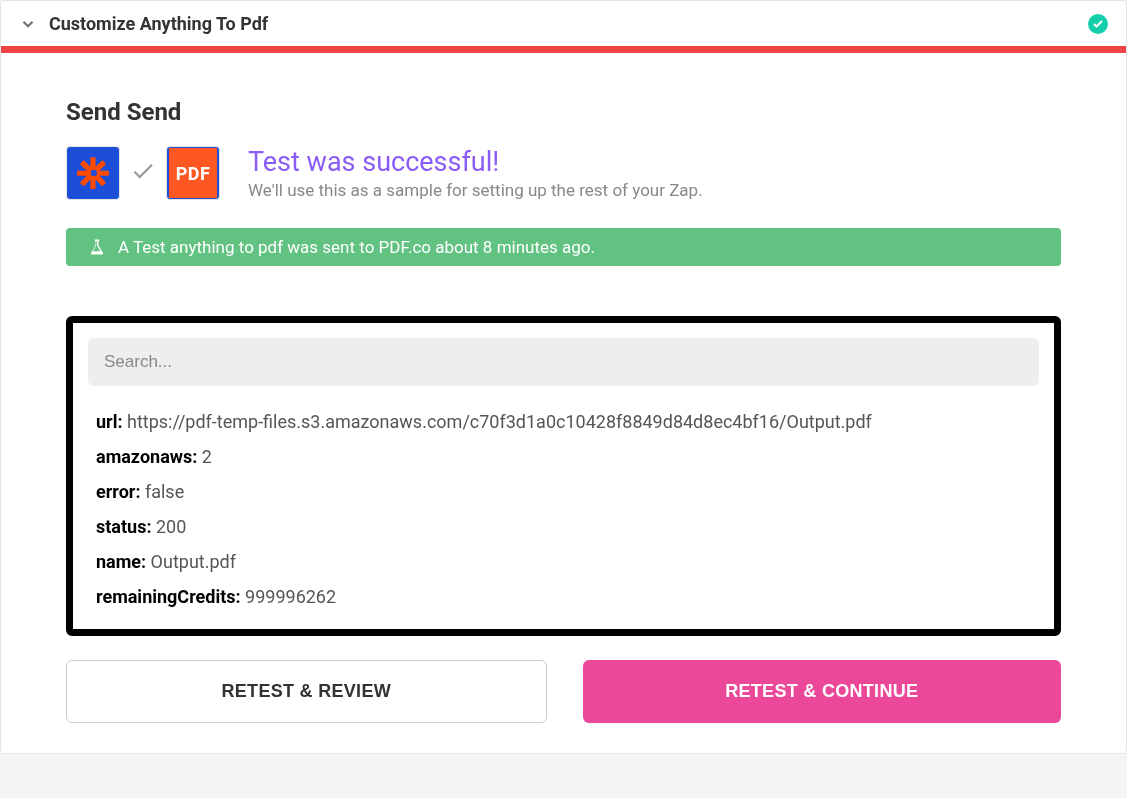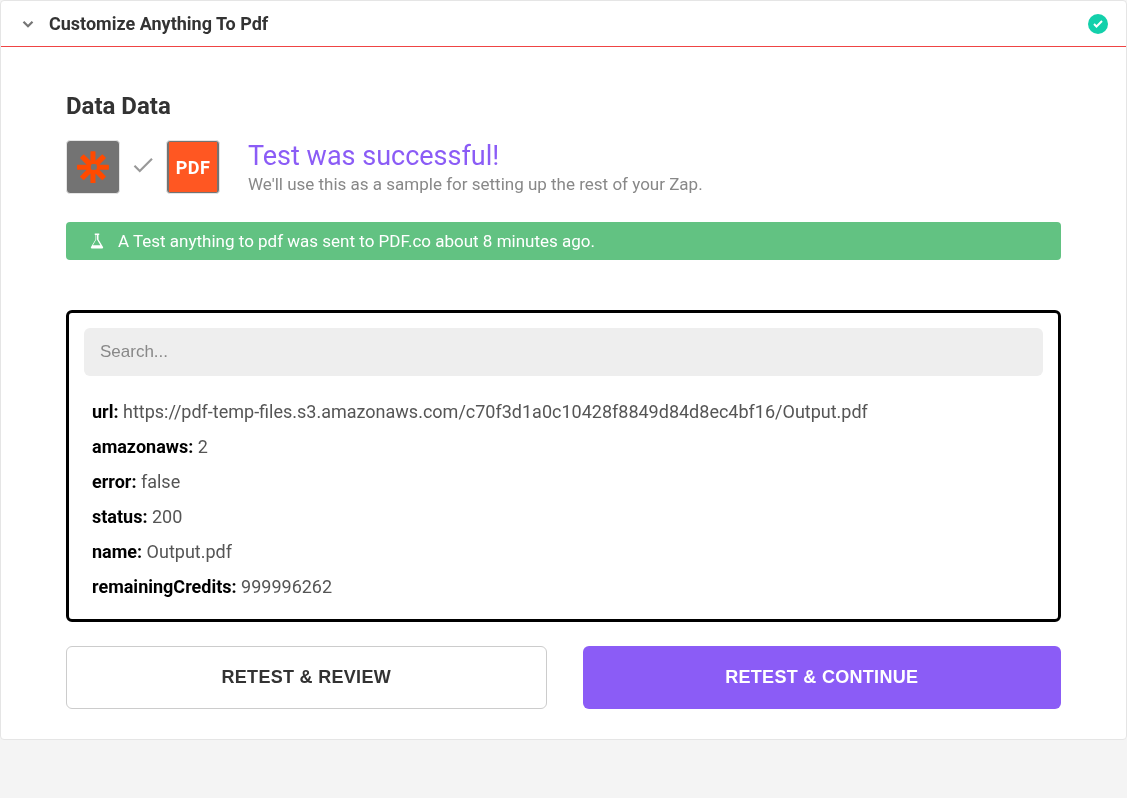--- a/index.html
+++ b/index.html
@@ -18,21 +18,21 @@
       width: 1127px;
       background: #fff;
       border: 1px solid #e5e5e5;
       border-radius: 4px;
       margin: 0 auto;
     }
     .header-bar {
       display: flex;
       align-items: center;
       padding: 12px 18px;
-      border-bottom: 1px solid #ef4444;
+      border-bottom: 7px solid #ef4444;
       position: relative;
     }
     .chevron {
       width: 18px;
       height: 18px;
       margin-right: 12px;
       cursor: pointer;
     }
     .chevron svg {
       width: 18px;
@@ -77,21 +77,21 @@
       margin-bottom: 28px;
     }
     .icon-box {
       width: 54px;
       height: 54px;
       border: 1px solid #e5e5e5;
       border-radius: 4px;
       display: flex;
       align-items: center;
       justify-content: center;
-      background: #737373;
+      background: #1d4ed8;
     }
     .check-between {
       margin: 0 10px;
       color: #999;
     }
     .check-between svg {
       width: 26px;
       height: 26px;
     }
     .pdf-icon {
@@ -137,21 +137,21 @@
     }
     .created-text {
       font-size: 18px;
       color: #333;
       margin-bottom: 26px;
     }
     .created-text strong {
       font-weight: 700;
     }
     .result-box {
-      border: 3px solid #000000;
+      border: 7px solid #000000;
       border-radius: 6px;
       padding: 15px;
     }
     .search-input {
       width: 100%;
       padding: 14px 16px;
       border: none;
       background: #eeeeee;
       border-radius: 6px;
       font-size: 17px;
@@ -188,21 +188,21 @@
       cursor: pointer;
       border: none;
       letter-spacing: 0.3px;
     }
     .btn-secondary {
       background: #fff;
       border: 1px solid #ccc;
       color: #333;
     }
     .btn-primary {
-      background: #8b5cf6;
+      background: #ec4899;
       color: #fff;
     }
   </style>
 </head>
 <body>
 
 <div class="container">
   <div class="header-bar">
     <span class="chevron">
       <svg viewBox="0 0 24 24" fill="none" stroke="currentColor" stroke-width="3">
@@ -211,21 +211,21 @@
     </span>
     <span class="header-title">Customize Anything To Pdf</span>
     <span class="status-check">
       <svg viewBox="0 0 24 24" fill="none" stroke="currentColor" stroke-width="4">
           <polyline points="20 6 9 17 4 12"></polyline>
         </svg>
     </span>
   </div>
 
   <div class="content">
-    <h1 class="section-title">Data Data</h1>
+    <h1 class="section-title">Send Send</h1>
 
     <div class="test-row">
       <div class="icon-box">
         <svg class="zapier-icon" viewBox="0 0 512 512" fill="currentColor" style="color:#ff4a00;width:32px;height:32px;">
           <path d="M318 256c0 14-2 28-7 41-13 5-27 7-41 7h-1c-14 0-28-2-41-7-5-13-7-27-7-41v-1c0-14 2-28 7-41 13-5 27-7 41-7h1c14 0 28 2 41 7 5 13 7 27 7 41v1zm190-38h-151l107-107c-17-24-37-45-61-61L296 157V6c-13-2-26-3-40-3h-1c-13 0-27 1-40 3v151L108 50c-24 17-45 37-61 61l107 107H3c-2 13-3 26-3 40v1c0 13 1 27 3 40h151L47 406c17 24 37 45 61 61l107-107v151c13 2 26 3 40 3h1c13 0 27-1 40-3V360l107 107c24-17 45-37 61-61L357 299h151c2-13 3-26 3-40v-1c0-13-1-27-3-40z"></path>
         </svg>
       </div>
       <span class="check-between">
         <svg viewBox="0 0 24 24" fill="currentColor">
             <path d="M9 16.17L4.83 12l-1.42 1.41L9 19 21 7l-1.41-1.41z"></path>

